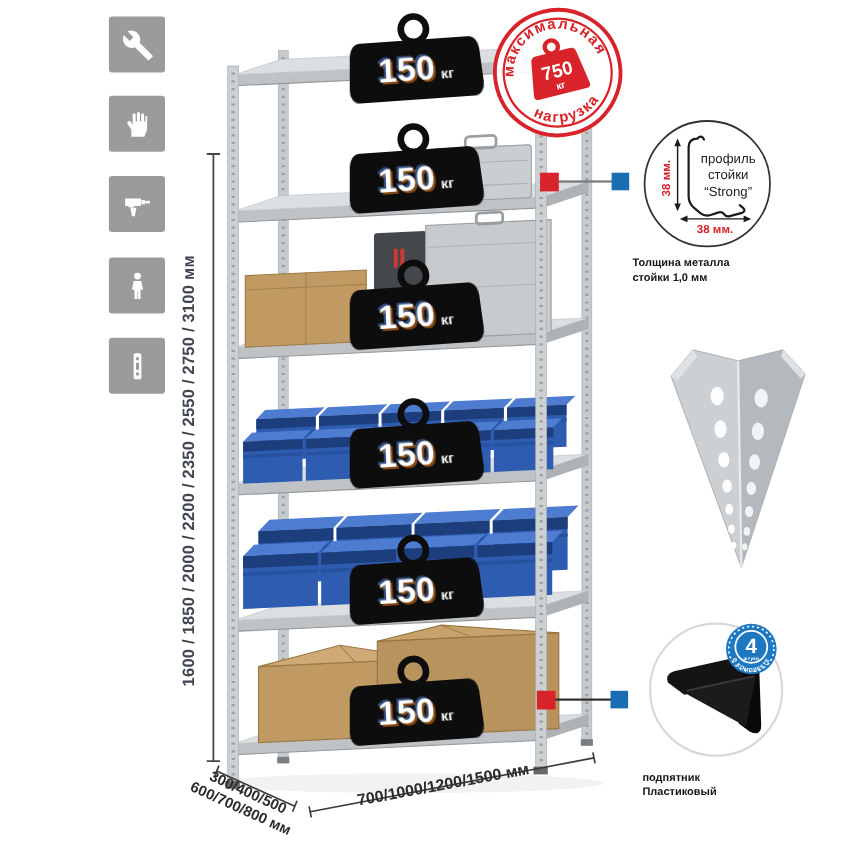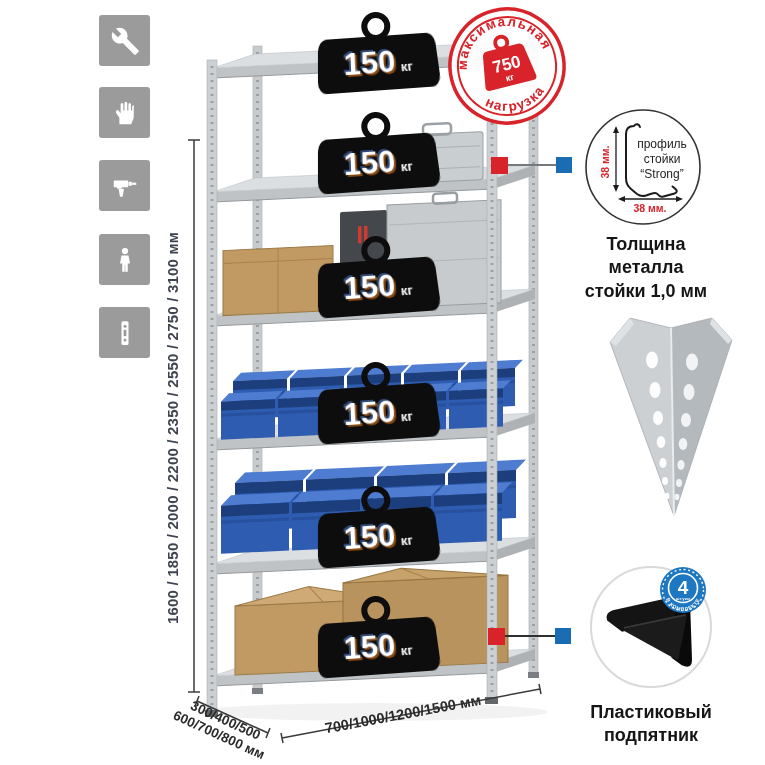--- a/index.html
+++ b/index.html
@@ -26,21 +26,21 @@
   .w-unit{font-size:13px;color:#fff;font-weight:700;margin-top:12px;}
 
   
   .stamp-arc{font-size:13.5px;font-weight:700;fill:#d8232a;letter-spacing:1.4px;}
   .stamp-val{font-size:17px;font-weight:700;fill:#fff;text-anchor:middle;}
   .stamp-unit{font-size:9px;font-weight:700;fill:#fff;text-anchor:middle;}
 
   
   .profile-label{font-size:12px;fill:#232323;text-anchor:middle;}
   .dim-red{font-size:10.5px;font-weight:700;fill:#d8232a;text-anchor:middle;}
-  .caption{position:absolute;text-align:center;font-size:18px;font-weight:700;color:#151515;line-height:1.3;}
+  .caption{position:absolute;text-align:left;font-size:10px;font-weight:700;color:#151515;line-height:1.3;}
 
   
   .sq{position:absolute;z-index:5;}
   .sq-red{width:17px;height:17px;background:#d8232a;}
   .sq-blue{width:16px;height:16px;background:#1b6db3;}
   .conn-line{position:absolute;height:2px;z-index:4;}
 
   
   .foot-circle{position:absolute;left:590px;top:566px;width:118px;height:118px;border:2px solid #d9d9d9;
     border-radius:50%;background:#fff;display:flex;align-items:center;justify-content:center;}
@@ -357,22 +357,22 @@
   <svg class="abs" style="left:659px;top:566px;z-index:8" width="48" height="48" viewBox="0 0 48 48">
     <circle cx="24" cy="24" r="23" fill="#1d78c1"></circle>
     <circle cx="24" cy="24" r="20.5" fill="none" stroke="#fff" stroke-width="1.4" stroke-dasharray="2 2.6"></circle>
     <circle cx="24" cy="22" r="14.5" fill="none" stroke="#fff" stroke-width="1.6"></circle>
     <text x="24" y="28" class="badge-num">4</text>
     <text x="24" y="34" class="badge-sub">штуки</text>
     <path id="badgeArc" d="M6,27 A 18,18 0 0 0 42,27" fill="none"></path>
     <text class="badge-arc"><textPath href="#badgeArc" startOffset="50%" text-anchor="middle">в комплекте</textPath></text>
   </svg>
   <div class="caption" style="left:584px;top:701px;width:134px">
+    <span style="display:block">подпятник</span>
     <span style="display:block">Пластиковый</span>
-    <span style="display:block">подпятник</span>
   </div>
 
   <svg class="abs" style="left:140px;top:680px" width="420" height="85" viewBox="0 0 420 85">
     <line x1="57" y1="21" x2="128" y2="53" stroke="#3a3a3a" stroke-width="1.5"></line>
     <line x1="55" y1="26" x2="59" y2="16" stroke="#3a3a3a" stroke-width="1.5"></line>
     <line x1="126" y1="58" x2="130" y2="48" stroke="#3a3a3a" stroke-width="1.5"></line>
     <line x1="142" y1="58" x2="400" y2="9" stroke="#3a3a3a" stroke-width="1.5"></line>
     <line x1="143" y1="63" x2="141" y2="53" stroke="#3a3a3a" stroke-width="1.5"></line>
     <line x1="401" y1="14" x2="399" y2="4" stroke="#3a3a3a" stroke-width="1.5"></line>
   </svg>

